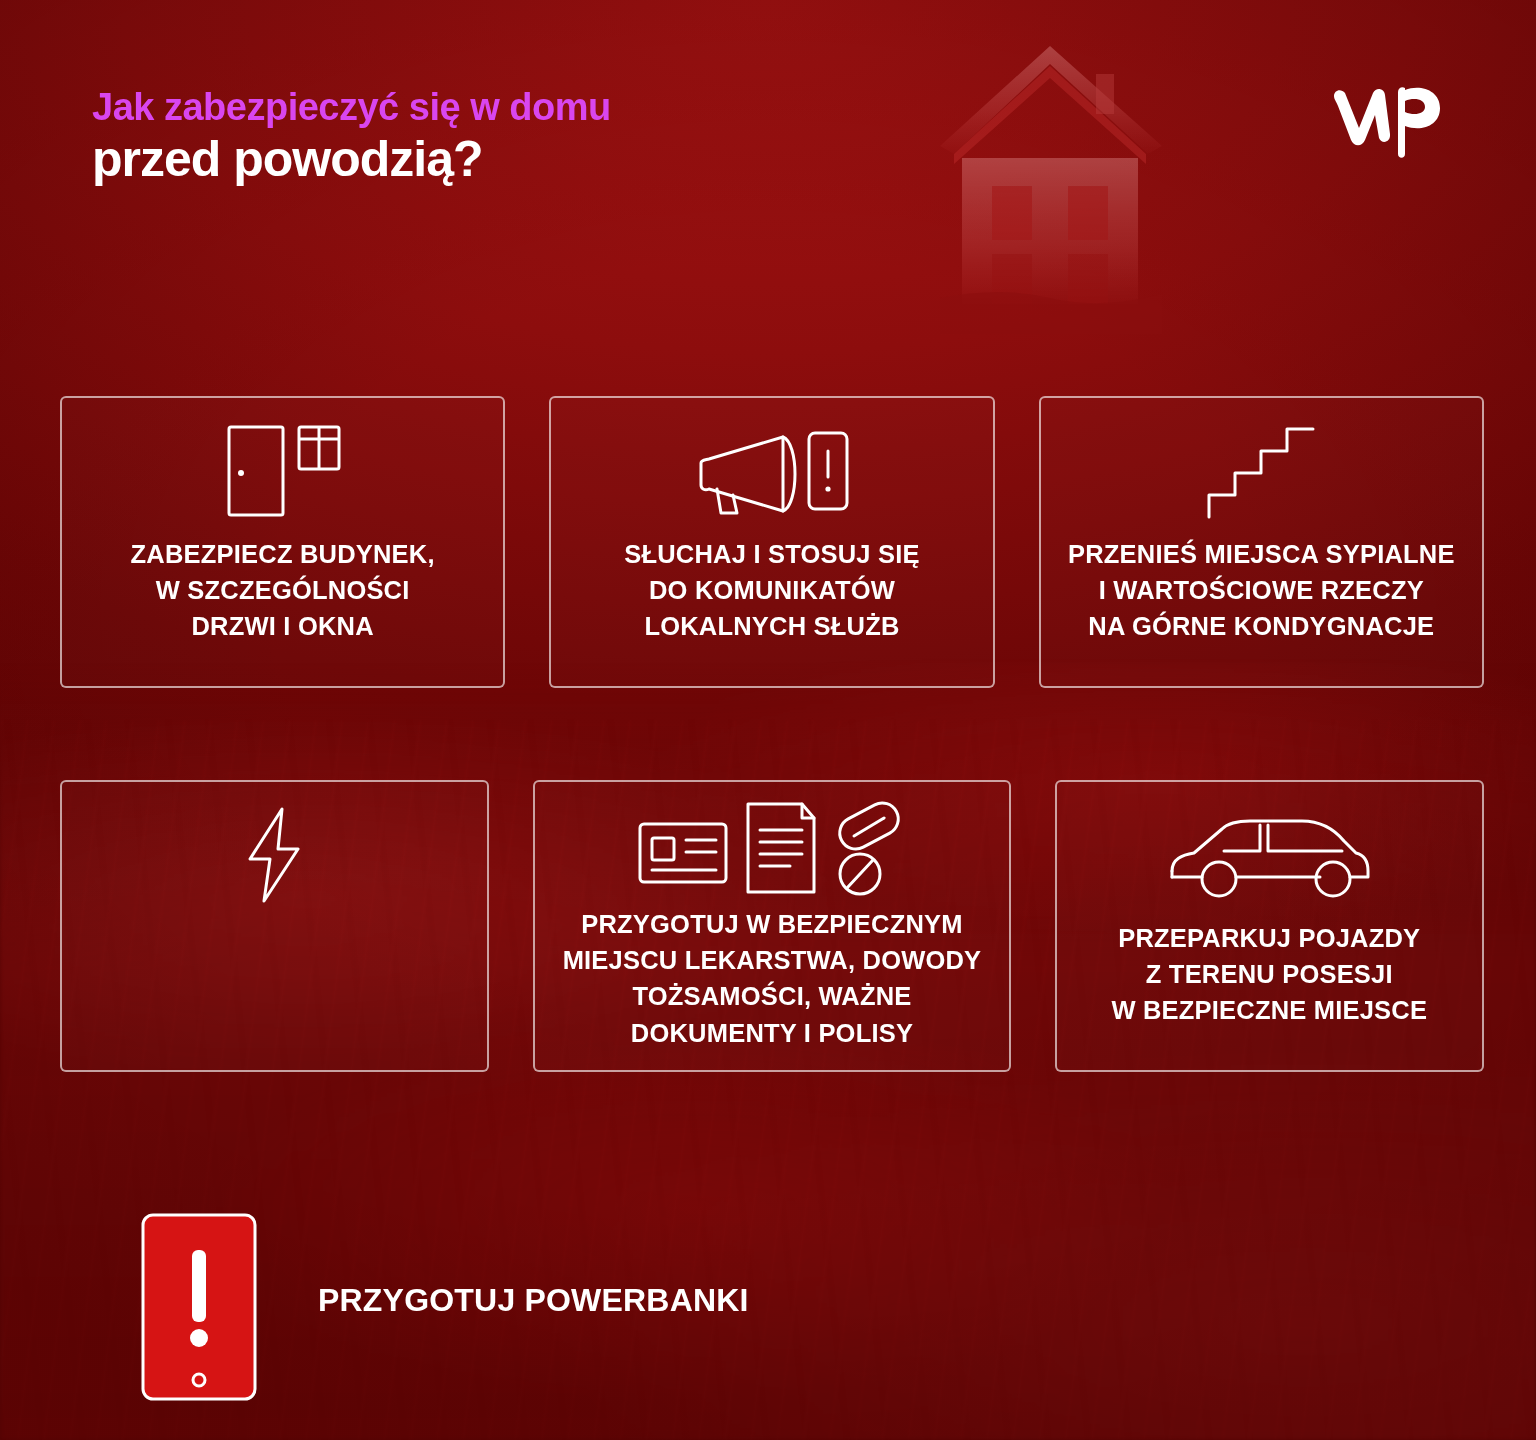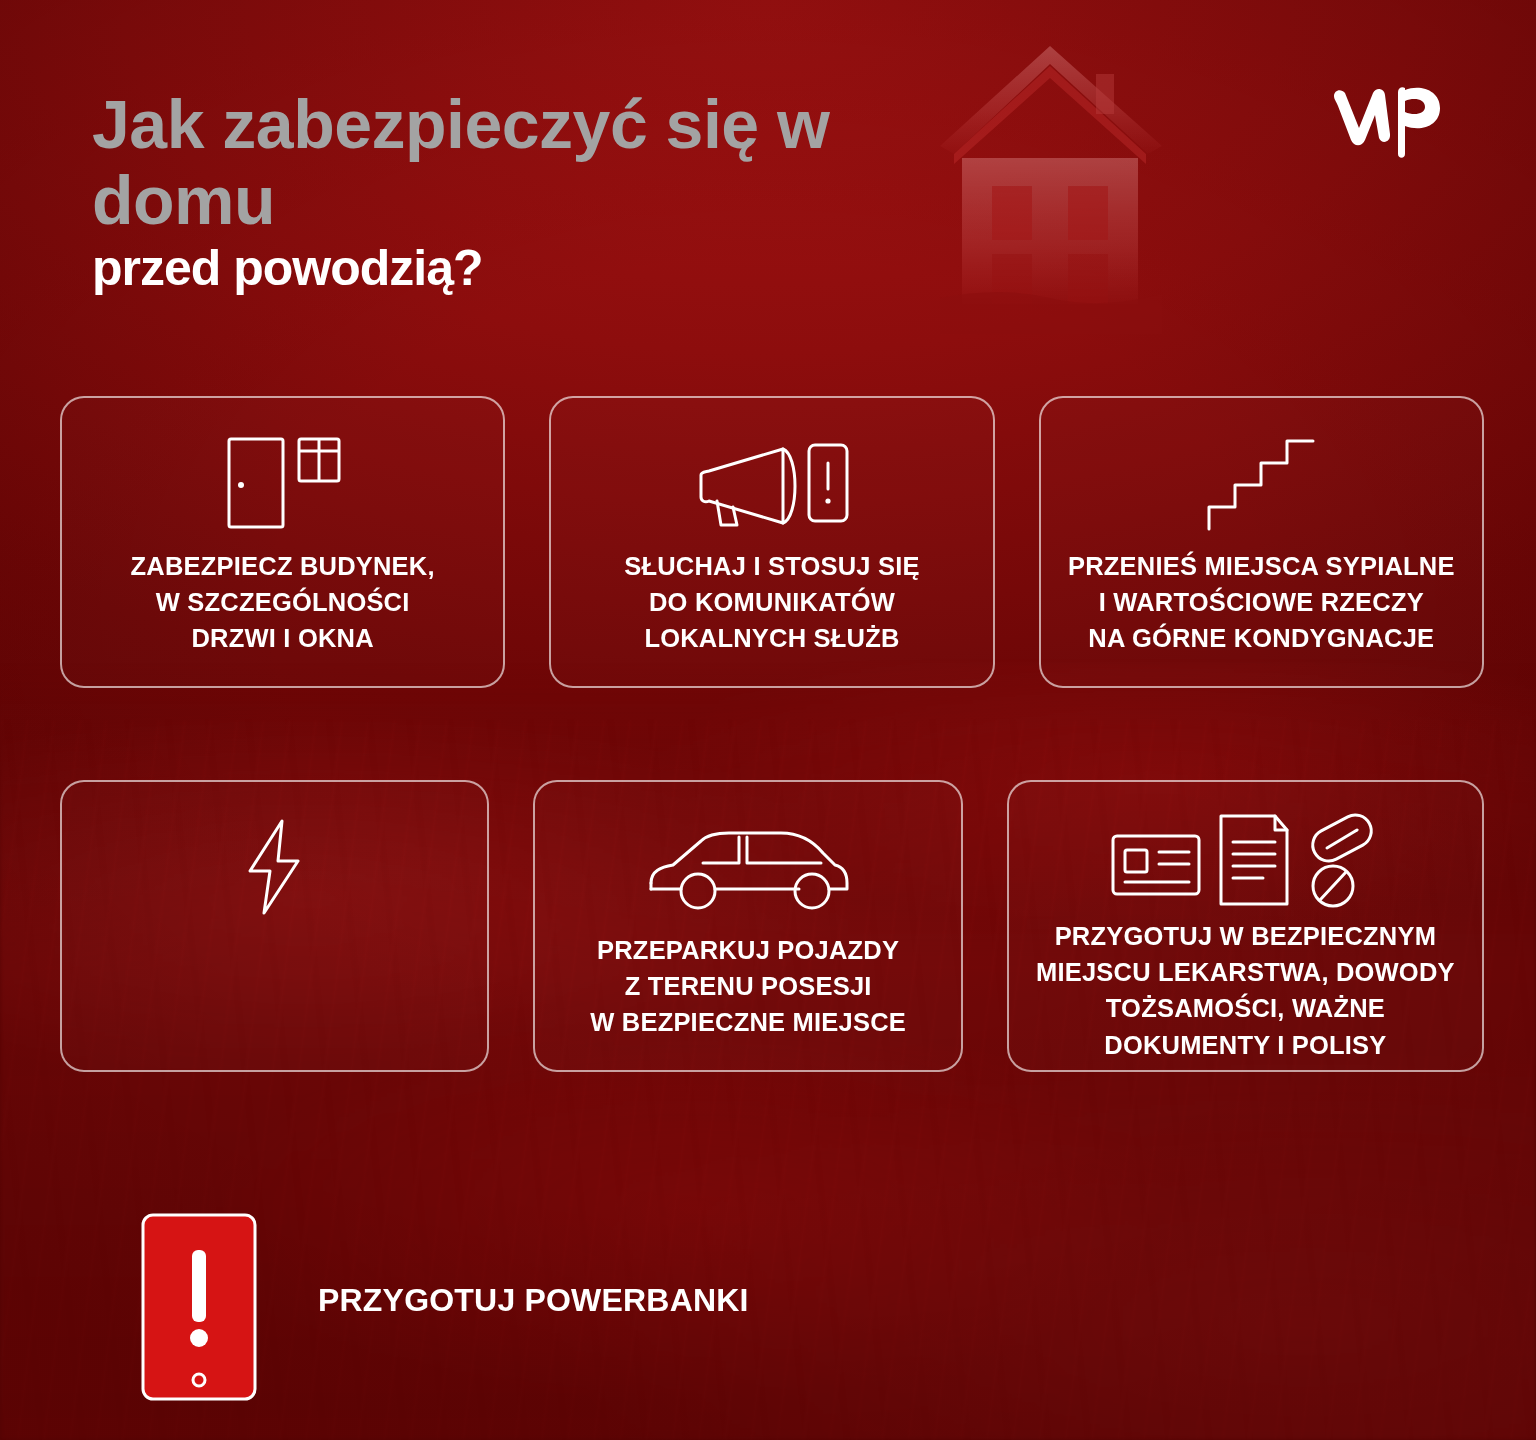--- a/index.html
+++ b/index.html
@@ -70,25 +70,25 @@
     width: 1536px;
     height: 370px;
   }
   .title-block {
     position: absolute;
     left: 92px;
     top: 86px;
     width: 860px;
   }
   .title-line1 {
-    font-size: 68px;
+    font-size: 38px;
     font-weight: 700;
     letter-spacing: -0.5px;
     line-height: 1.12;
-    color: #a3a3a3;
+    color: #d946ef;
   }
   .title-line2 {
     font-size: 50px;
     font-weight: 700;
     letter-spacing: -1px;
     line-height: 1.12;
     color: #fff;
     margin-top: 2px;
   }
 
@@ -118,29 +118,29 @@
     top: 396px;
     width: 1424px;
   }
   .row {
     display: flex;
     gap: 44px;
     margin-bottom: 92px;
   }
   .card {
     border: 2px solid rgba(255,255,255,0.62);
-    border-radius: 24px;
+    border-radius: 6px;
     width: 464px;
     height: 292px;
     box-sizing: border-box;
     display: flex;
     flex-direction: column;
     align-items: center;
     justify-content: flex-start;
-    padding: 26px 18px 22px;
+    padding: 14px 18px 22px;
     background: rgba(255,255,255,0.015);
   }
   .card.wide { width: 516px; }
   .card-icon {
     height: 118px;
     display: flex;
     align-items: center;
     justify-content: center;
   }
   .card-icon svg { display: block; }
@@ -291,66 +291,66 @@
     <div class="row">
 
       <div class="card">
         <div class="card-icon">
           <svg width="86" height="104" viewBox="0 0 86 104" fill="none" stroke="#ffffff" stroke-width="3" stroke-linejoin="round">
             <path d="M50 6 L18 56 L38 56 L32 98 L66 46 L46 46 Z"></path>
           </svg>
         </div>
       </div>
 
+      <div class="card wide">
+        <div class="card-icon">
+          <svg width="280" height="104" viewBox="0 0 280 104" fill="none" stroke="#ffffff" stroke-width="3" stroke-linejoin="round" stroke-linecap="round">
+
+            <rect x="8" y="28" width="86" height="58" rx="4"></rect>
+            <rect x="20" y="42" width="22" height="22" rx="2"></rect>
+            <line x1="54" y1="44" x2="84" y2="44"></line>
+            <line x1="54" y1="56" x2="84" y2="56"></line>
+            <line x1="20" y1="74" x2="84" y2="74"></line>
+
+            <path d="M116 8 L170 8 L182 22 L182 96 L116 96 Z"></path>
+            <path d="M170 8 L170 22 L182 22"></path>
+            <line x1="128" y1="34" x2="170" y2="34"></line>
+            <line x1="128" y1="46" x2="170" y2="46"></line>
+            <line x1="128" y1="58" x2="170" y2="58"></line>
+            <line x1="128" y1="70" x2="158" y2="70"></line>
+
+            <rect x="206" y="14" width="62" height="32" rx="16" transform="rotate(-28 237 30)"></rect>
+            <line x1="222" y1="40" x2="252" y2="22"></line>
+            <circle cx="228" cy="78" r="20"></circle>
+            <line x1="215" y1="92" x2="241" y2="64"></line>
+          </svg>
+        </div>
+        <div class="card-text">PRZYGOTUJ W BEZPIECZNYM
+MIEJSCU LEKARSTWA, DOWODY
+TOŻSAMOŚCI, WAŻNE
+DOKUMENTY I POLISY</div>
+      </div>
+
       <div class="card">
         <div class="card-icon">
           <svg width="210" height="100" viewBox="0 0 210 100" fill="none" stroke="#ffffff" stroke-width="3" stroke-linejoin="round" stroke-linecap="round">
             <path d="M8 66 C8 54 18 50 30 48 L58 24 C64 18 74 16 86 16 L138 16 C156 16 170 24 180 36 L192 48 C200 50 204 56 204 66 L204 72 L186 72"></path>
             <path d="M8 72 L8 66"></path>
             <line x1="8" y1="72" x2="38" y2="72"></line>
             <line x1="72" y1="72" x2="156" y2="72"></line>
             <path d="M60 46 L96 46 L96 20"></path>
             <path d="M104 20 L104 46 L178 46"></path>
             <circle cx="55" cy="74" r="17"></circle>
             <circle cx="169" cy="74" r="17"></circle>
           </svg>
         </div>
         <div class="card-text">PRZEPARKUJ POJAZDY
 Z TERENU POSESJI
 W BEZPIECZNE MIEJSCE</div>
       </div>
-
-      <div class="card wide">
-        <div class="card-icon">
-          <svg width="280" height="104" viewBox="0 0 280 104" fill="none" stroke="#ffffff" stroke-width="3" stroke-linejoin="round" stroke-linecap="round">
-
-            <rect x="8" y="28" width="86" height="58" rx="4"></rect>
-            <rect x="20" y="42" width="22" height="22" rx="2"></rect>
-            <line x1="54" y1="44" x2="84" y2="44"></line>
-            <line x1="54" y1="56" x2="84" y2="56"></line>
-            <line x1="20" y1="74" x2="84" y2="74"></line>
-
-            <path d="M116 8 L170 8 L182 22 L182 96 L116 96 Z"></path>
-            <path d="M170 8 L170 22 L182 22"></path>
-            <line x1="128" y1="34" x2="170" y2="34"></line>
-            <line x1="128" y1="46" x2="170" y2="46"></line>
-            <line x1="128" y1="58" x2="170" y2="58"></line>
-            <line x1="128" y1="70" x2="158" y2="70"></line>
-
-            <rect x="206" y="14" width="62" height="32" rx="16" transform="rotate(-28 237 30)"></rect>
-            <line x1="222" y1="40" x2="252" y2="22"></line>
-            <circle cx="228" cy="78" r="20"></circle>
-            <line x1="215" y1="92" x2="241" y2="64"></line>
-          </svg>
-        </div>
-        <div class="card-text">PRZYGOTUJ W BEZPIECZNYM
-MIEJSCU LEKARSTWA, DOWODY
-TOŻSAMOŚCI, WAŻNE
-DOKUMENTY I POLISY</div>
-      </div>
     </div>
   </div>
 
   <div class="footer">
     <div class="phone-icon">
       <svg width="118" height="190" viewBox="0 0 118 190" fill="none">
         <rect x="3" y="3" width="112" height="184" rx="10" fill="#d61414" stroke="#ffffff" stroke-width="3"></rect>
         <rect x="52" y="38" width="14" height="72" rx="6" fill="#ffffff"></rect>
         <circle cx="59" cy="126" r="9" fill="#ffffff"></circle>
         <circle cx="59" cy="168" r="6" fill="none" stroke="#ffffff" stroke-width="3"></circle>

